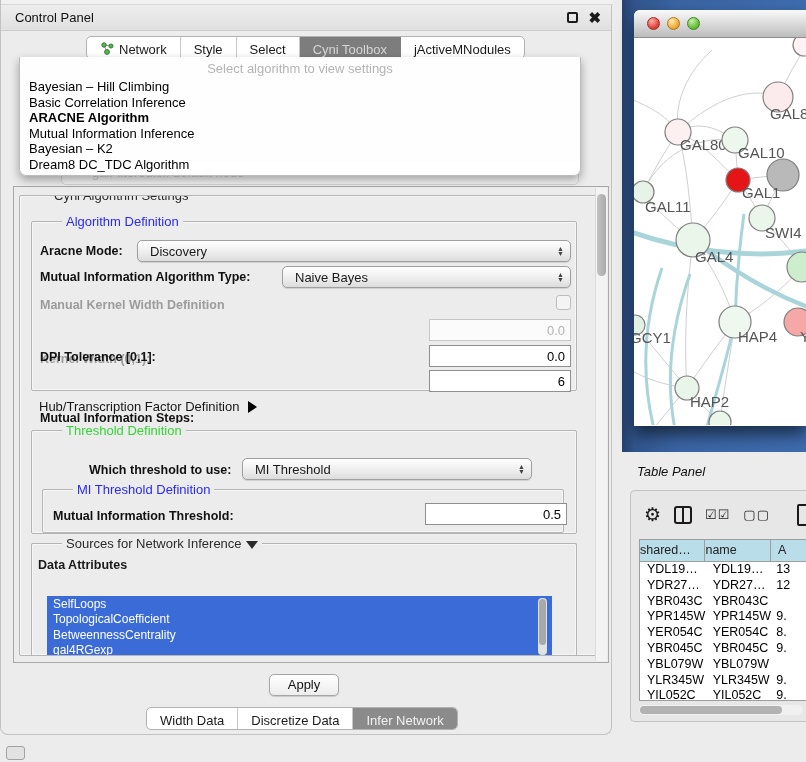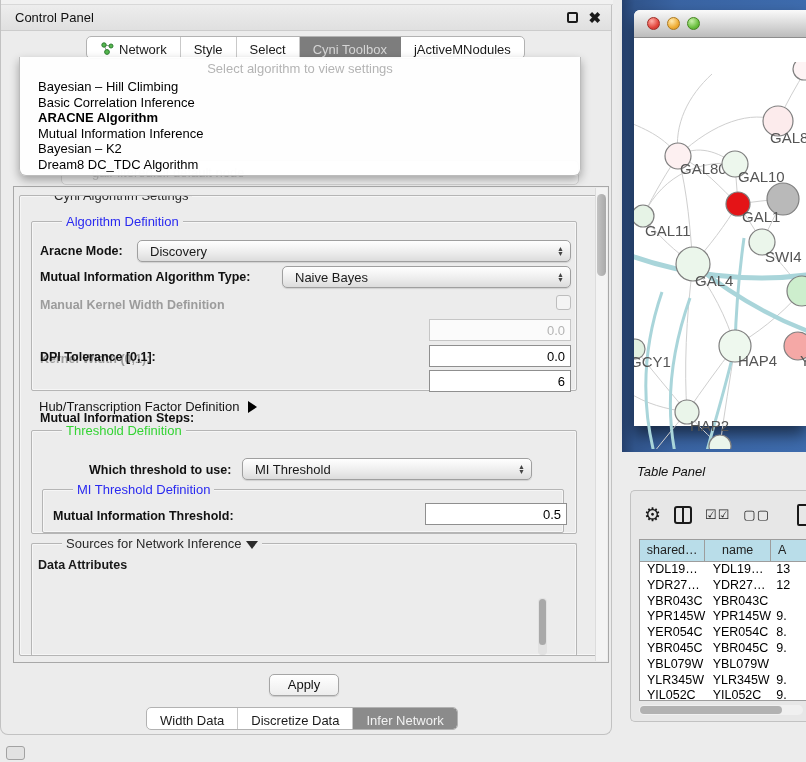--- a/index.html
+++ b/index.html
@@ -33,21 +33,21 @@
   #bottomTabs { left:145px; top:707px; }
   #bottomTabs .tab.selected { background:#8b8b8b; color:#f2f2f2; border-radius:0 4px 4px 0; }
   
   .ghost-combo { position:absolute; left:60px; top:160px; width:518px; height:25px; z-index:5;
         border:1px solid #d3d3d3; border-radius:5px; background:#f3f3f3;
         color:#c9c9c9; line-height:24px; padding-left:30px; font-size:13px; }
   .dropdown { position:absolute; left:18px; top:57px; width:562px; z-index:10;
         background:rgba(255,255,255,0.94); border:1px solid #bcbcbc; border-top:none;
         border-radius:0 0 7px 7px; box-shadow:0 4px 10px rgba(0,0,0,0.33); padding-bottom:3px; }
   .dd-prompt { text-align:center; color:#b4b4b4; font-size:13px; padding:4px 0 3px; }
-  .dd-item { font-size:13px; height:15.5px; line-height:15.5px; padding-left:18px; color:#000; }
+  .dd-item { font-size:13px; height:15.5px; line-height:15.5px; padding-left:9px; color:#000; }
   .dd-item.bold { font-weight:bold; }
   
   .scrollpane { position:absolute; left:12px; top:186px; width:596px; height:477px;
         border:1px solid #a8a8a8; background:#ececec; }
   .vscroll { position:absolute; right:1px; top:1px; width:12px; height:473px;
         background:#f3f3f3; border-left:1px solid #dcdcdc; }
   .vscroll .thumb { position:absolute; left:1px; top:6px; width:9px; height:82px;
         background:linear-gradient(90deg,#c3c3c3,#a9a9a9); border-radius:5px; }
   .group { position:absolute; border:1px solid #b5b5b5; border-radius:2px;
         box-shadow:inset 0 0 0 1px #f6f6f6; }
@@ -98,37 +98,37 @@
   .net-window { position:absolute; left:12px; top:10px; width:172px; height:416px;
         background:#fff; border-radius:6px 0 0 0;
         box-shadow:0 9px 16px rgba(0,0,0,0.55); }
   .net-titlebar { height:28px; background:linear-gradient(#fafafa,#bcbcbc);
         border-bottom:1px solid #8d8d8d; border-radius:6px 0 0 0;
         display:flex; align-items:center; gap:7px; padding-left:13px; }
   .light { width:13px; height:13px; border-radius:50%; }
   .light.red    { background:radial-gradient(circle at 35% 28%, #ffb0a8, #e2443b 62%, #bd2f28); border:1px solid #a02a24; }
   .light.yellow { background:radial-gradient(circle at 35% 28%, #ffeab0, #efac33 62%, #cf8d20); border:1px solid #ad781c; }
   .light.green  { background:radial-gradient(circle at 35% 28%, #c8f0ab, #69bf3d 62%, #4d9a2a); border:1px solid #44851e; }
-  .net-canvas { position:relative; width:172px; height:387px; overflow:hidden;margin-top:24px; }
+  .net-canvas { position:relative; width:172px; height:387px; overflow:hidden; }
   
   .tp-title { position:absolute; left:622px; top:452px; width:184px; height:36px;
         font-size:13px; color:#111; padding:12px 0 0 15px;font-style:italic; }
   .tp { position:absolute; left:630px; top:490px; width:176px; height:232px;
         background:#e7e7e7; border:1px solid #c2c2c2; border-right:none;
         border-radius:5px 0 0 5px; overflow:hidden; }
   .tp-toolbar { height:47px; display:flex; align-items:center; gap:13px; padding-left:13px; color:#1a1a1a; }
   .gear-ic { font-size:19px; line-height:19px; }
   .cols-ic { width:18px; height:18px; border:2px solid #1a1a1a; border-radius:3px; position:relative; }
   .cols-ic::after { content:""; position:absolute; left:6px; top:0; width:2px; height:14px; background:#1a1a1a; }
   .pair-ic { font-size:13px; letter-spacing:1px; }
   .doc-ic { width:17px; height:22px; border:2px solid #1a1a1a; border-radius:2px; margin-left:auto; margin-right:-8px; }
   .tp-table { position:absolute; left:8px; top:48px; width:168px; height:162px;
         background:#fff; border:1px solid #9d9d9d; border-right:none; overflow:hidden; font-size:12.5px; }
   .tp-head { display:flex; height:22px; background:#b9dde9; border-bottom:1px solid #9d9d9d; }
-  .th { width:74px; border-right:1px solid #9d9d9d; text-align:center; line-height:21px;
+  .th { width:74px; border-right:1px solid #9d9d9d; line-height:21px;
         color:#222; overflow:hidden; white-space:nowrap; }
   .th:last-child { width:40px; border-right:none; text-align:left; padding-left:7px; }
   .tr { display:flex; height:15.8px; line-height:15.8px; }
   .td { width:74px; padding-left:7px; white-space:nowrap; overflow:hidden; color:#000; }
   .td:last-child { width:40px; padding-left:5px; }
   .tp-hscroll { position:absolute; left:8px; top:214px; width:164px; height:10px;
         background:#f0f0f0; border-radius:5px; }
   .tp-hscroll .thumb { position:absolute; left:1px; top:1px; width:142px; height:8px;
         background:#b2b2b2; border-radius:4px; }
   .mini { position:absolute; left:6px; top:746px; width:19px; height:14px;
@@ -235,20 +235,26 @@
         <div class="group group-mith">
           <span class="legend blue">MI Threshold Definition</span>
           <span class="lbl" style="left:10px; top:19px;">Mutual Information Threshold:</span>
           <input class="field" style="left: 382px; top: 13px;" readonly="" value="0.5">
         </div>
       </div>
 
       <div class="group group-sources">
         <span class="legend"><span>Sources for Network Inference</span><span class="tri-down"></span></span>
         <span class="attr-title">Data Attributes</span>
+        <div class="attr-list" id="attrList">
+            <div class="attr-item">SelfLoops</div>
+            <div class="attr-item">TopologicalCoefficient</div>
+            <div class="attr-item">BetweennessCentrality</div>
+            <div class="attr-item">gal4RGexp</div>
+          </div>
         <div class="attr-scroll">
             <div class="thumb"></div>
           </div>
       </div>
     </div>
     <div class="vscroll">
         <div class="thumb"></div>
       </div>
   </div>
 

